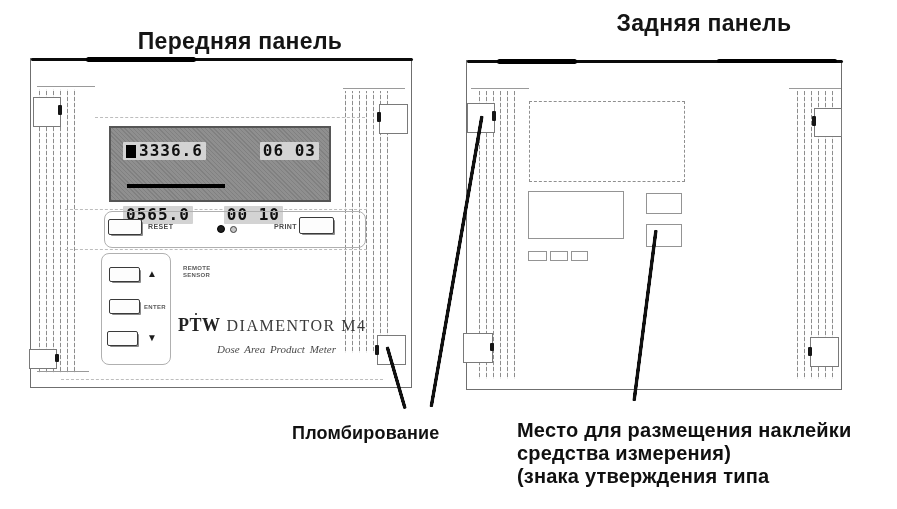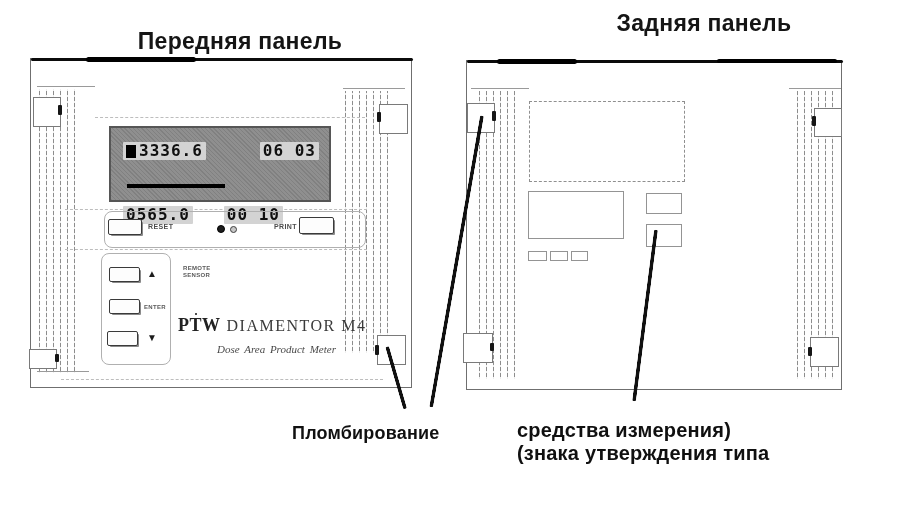--- a/index.html
+++ b/index.html
@@ -160,17 +160,18 @@
     <div class="rect-s" style="left:104px; top:190px; width:17px; height:10px;"></div>
   </div>
 
   <div class="callout" style="left:389px; top:346px; width:65px; transform:rotate(73.8deg);"></div>
   <div class="callout" style="left:484px; top:116px; width:296px; transform:rotate(99.9deg);"></div>
   <div class="callout" style="left:658px; top:230px; width:173px; transform:rotate(97.3deg);"></div>
 
   <div class="caption cap-seal" style="left:292px; top:423px;">Пломбирование</div>
 
   <div class="caption cap-sticker" style="left:517px; top:419px; width:380px;">
+    <div>Место для размещения наклейки</div>
     <div>средства измерения)</div>
     <div>(знака утверждения типа</div>
   </div>
 
 </div>
 
 </body></html>

